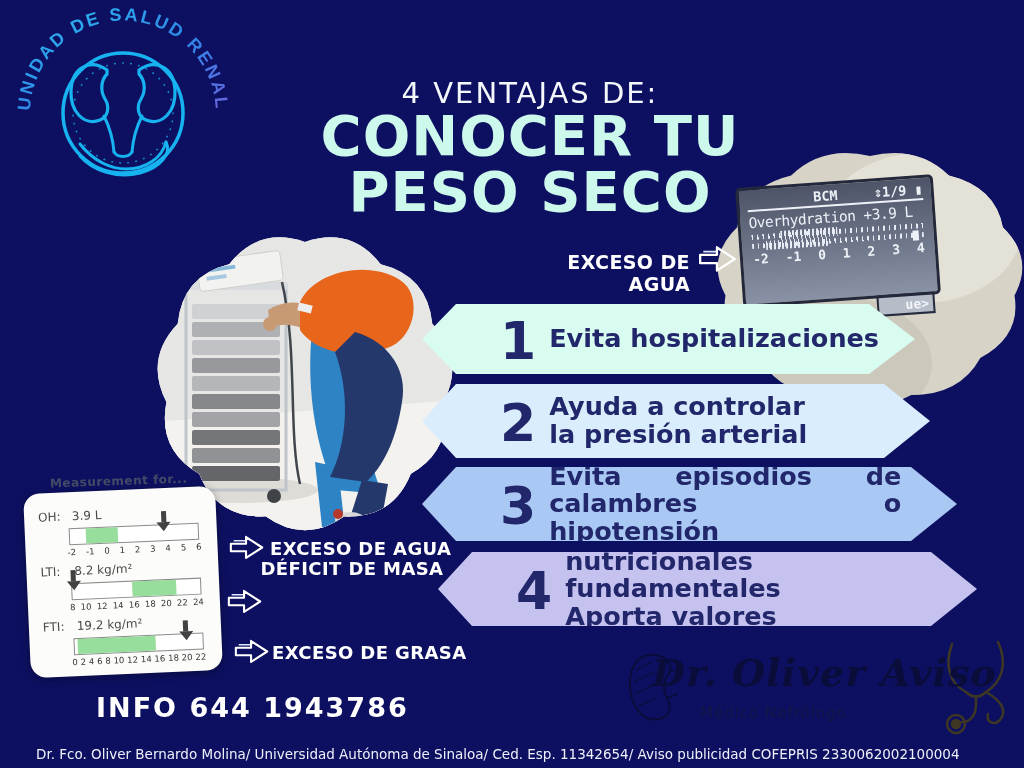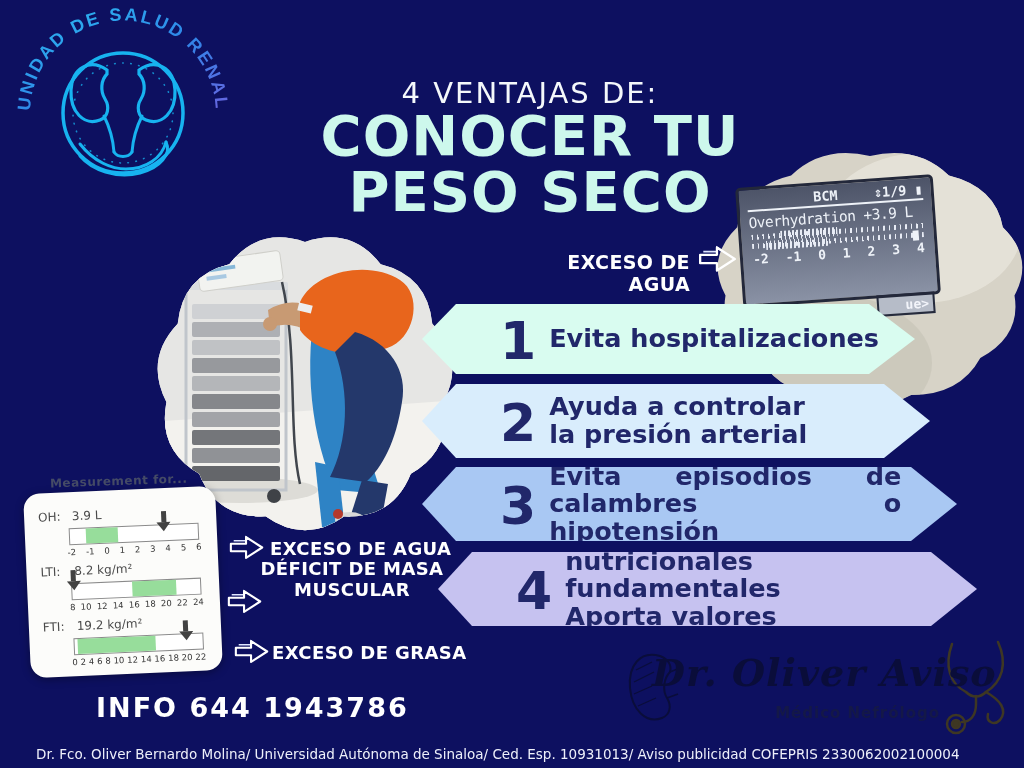--- a/index.html
+++ b/index.html
@@ -73,21 +73,21 @@
   .marker .stem{width:5px;height:11px;background:#424242;margin:0 auto}
   .marker .head{width:0;height:0;border-left:7px solid transparent;border-right:7px solid transparent;
     border-top:9px solid #424242}
   .mticks{display:flex;justify-content:space-between;margin-left:28px;width:134px;
     font-size:8.5px;color:#333;margin-top:2px}
 
   
   .info{left:96px;top:692px;font-size:27px;font-weight:800;color:#ffffff;letter-spacing:2px;z-index:6}
   .sig-name{left:652px;top:650px;width:336px;text-align:center;font-family:"DejaVu Serif",serif;
     font-style:italic;font-weight:bold;font-size:38px;color:#0a0d3a;letter-spacing:1px;z-index:6;white-space:nowrap}
-  .sig-title{left:700px;top:704px;width:240px;text-align:right;font-size:15px;font-weight:bold;
+  .sig-title{left:700px;top:704px;width:240px;text-align:left;font-size:15px;font-weight:normal;
     color:#141848;letter-spacing:1px;z-index:6}
   .footer{left:0;top:740px;width:1024px;height:28px;color:#eef0fa;font-size:13.5px;
     box-sizing:border-box;padding:6px 0 0 36px;z-index:6}
   .z5{z-index:5}
 </style>
 </head>
 <body>
 
 <svg class="abs z5" style="left:14px;top:8px" width="218" height="200" viewBox="0 0 218 200">
   <defs>
@@ -337,21 +337,20 @@
 <div class="abs wlabel" style="left:270px;top:538px">
     <span class="line">EXCESO DE AGUA</span>
   </div>
 
 <svg class="abs ann-arrow" style="left:226px;top:588px" width="38" height="27" viewBox="0 0 40 28">
   <path d="M6 7 h13 v-4 l4 3" fill="none" stroke="#dfe6ff" stroke-width="1.6"></path>
   <path d="M3 10 h16 v-7 l17 11 -17 11 v-7 H3 z" fill="none" stroke="#fff" stroke-width="2.2" stroke-linejoin="round"></path>
 </svg>
 <div class="abs wlabel" style="left:254px;top:558px;width:196px">
     <span class="line">DÉFICIT DE MASA</span>
-    <span class="line">MUSCULAR</span>
   </div>
 
 <svg class="abs ann-arrow" style="left:233px;top:638px" width="38" height="27" viewBox="0 0 40 28">
   <path d="M6 7 h13 v-4 l4 3" fill="none" stroke="#dfe6ff" stroke-width="1.6"></path>
   <path d="M3 10 h16 v-7 l17 11 -17 11 v-7 H3 z" fill="none" stroke="#fff" stroke-width="2.2" stroke-linejoin="round"></path>
 </svg>
 <div class="abs wlabel" style="left:272px;top:642px">
     <span class="line">EXCESO DE GRASA</span>
   </div>
 
@@ -371,13 +370,13 @@
     <path d="M14,6 C6,28 12,46 28,54"></path>
     <path d="M60,4 C70,26 64,44 48,54"></path>
     <path d="M28,54 C34,60 42,60 48,54"></path>
     <path d="M38,58 L38,66 C38,78 32,84 24,84"></path>
     <circle cx="18" cy="86" r="9"></circle>
     <circle cx="18" cy="86" r="4" fill="#3e3723"></circle>
     <path d="M48,54 C62,62 70,72 62,82 C56,88 48,84 50,76"></path>
   </g>
 </svg>
 
-<div class="abs footer">Dr. Fco. Oliver Bernardo Molina/ Universidad Autónoma de Sinaloa/  Ced. Esp. 10931013/ Aviso publicidad COFEPRIS 2330062002100004</div>
+<div class="abs footer">Dr. Fco. Oliver Bernardo Molina/ Universidad Autónoma de Sinaloa/  Ced. Esp. 11342654/ Aviso publicidad COFEPRIS 2330062002100004</div>
 
 </body></html>

